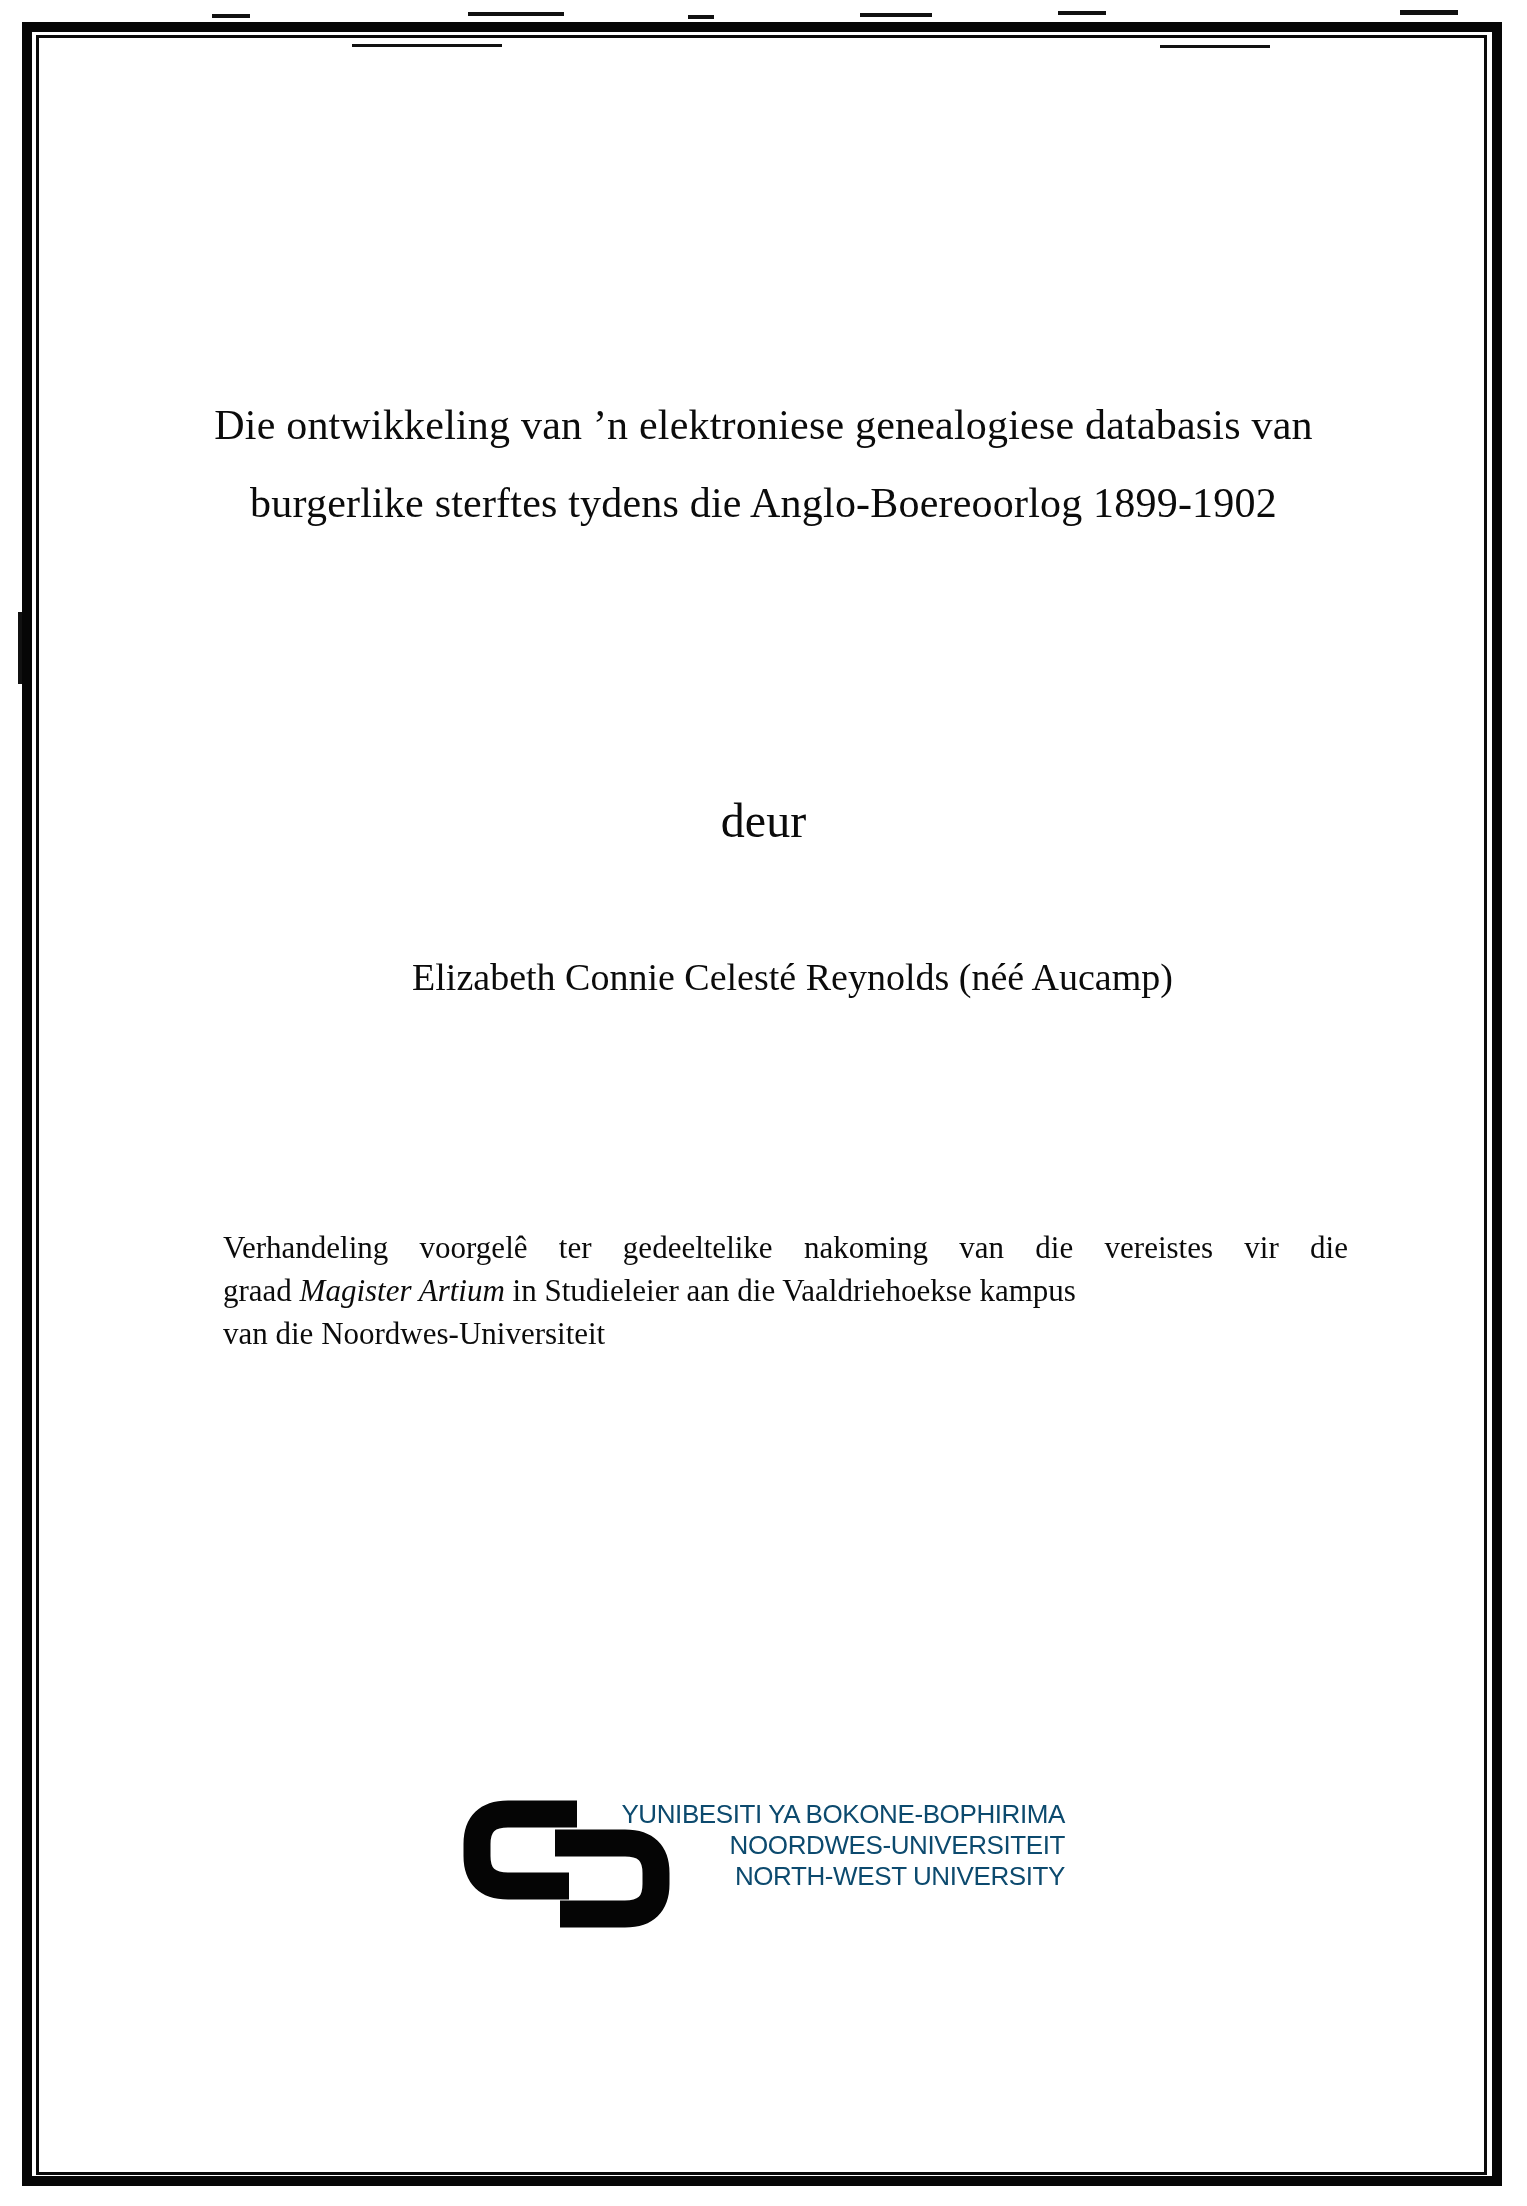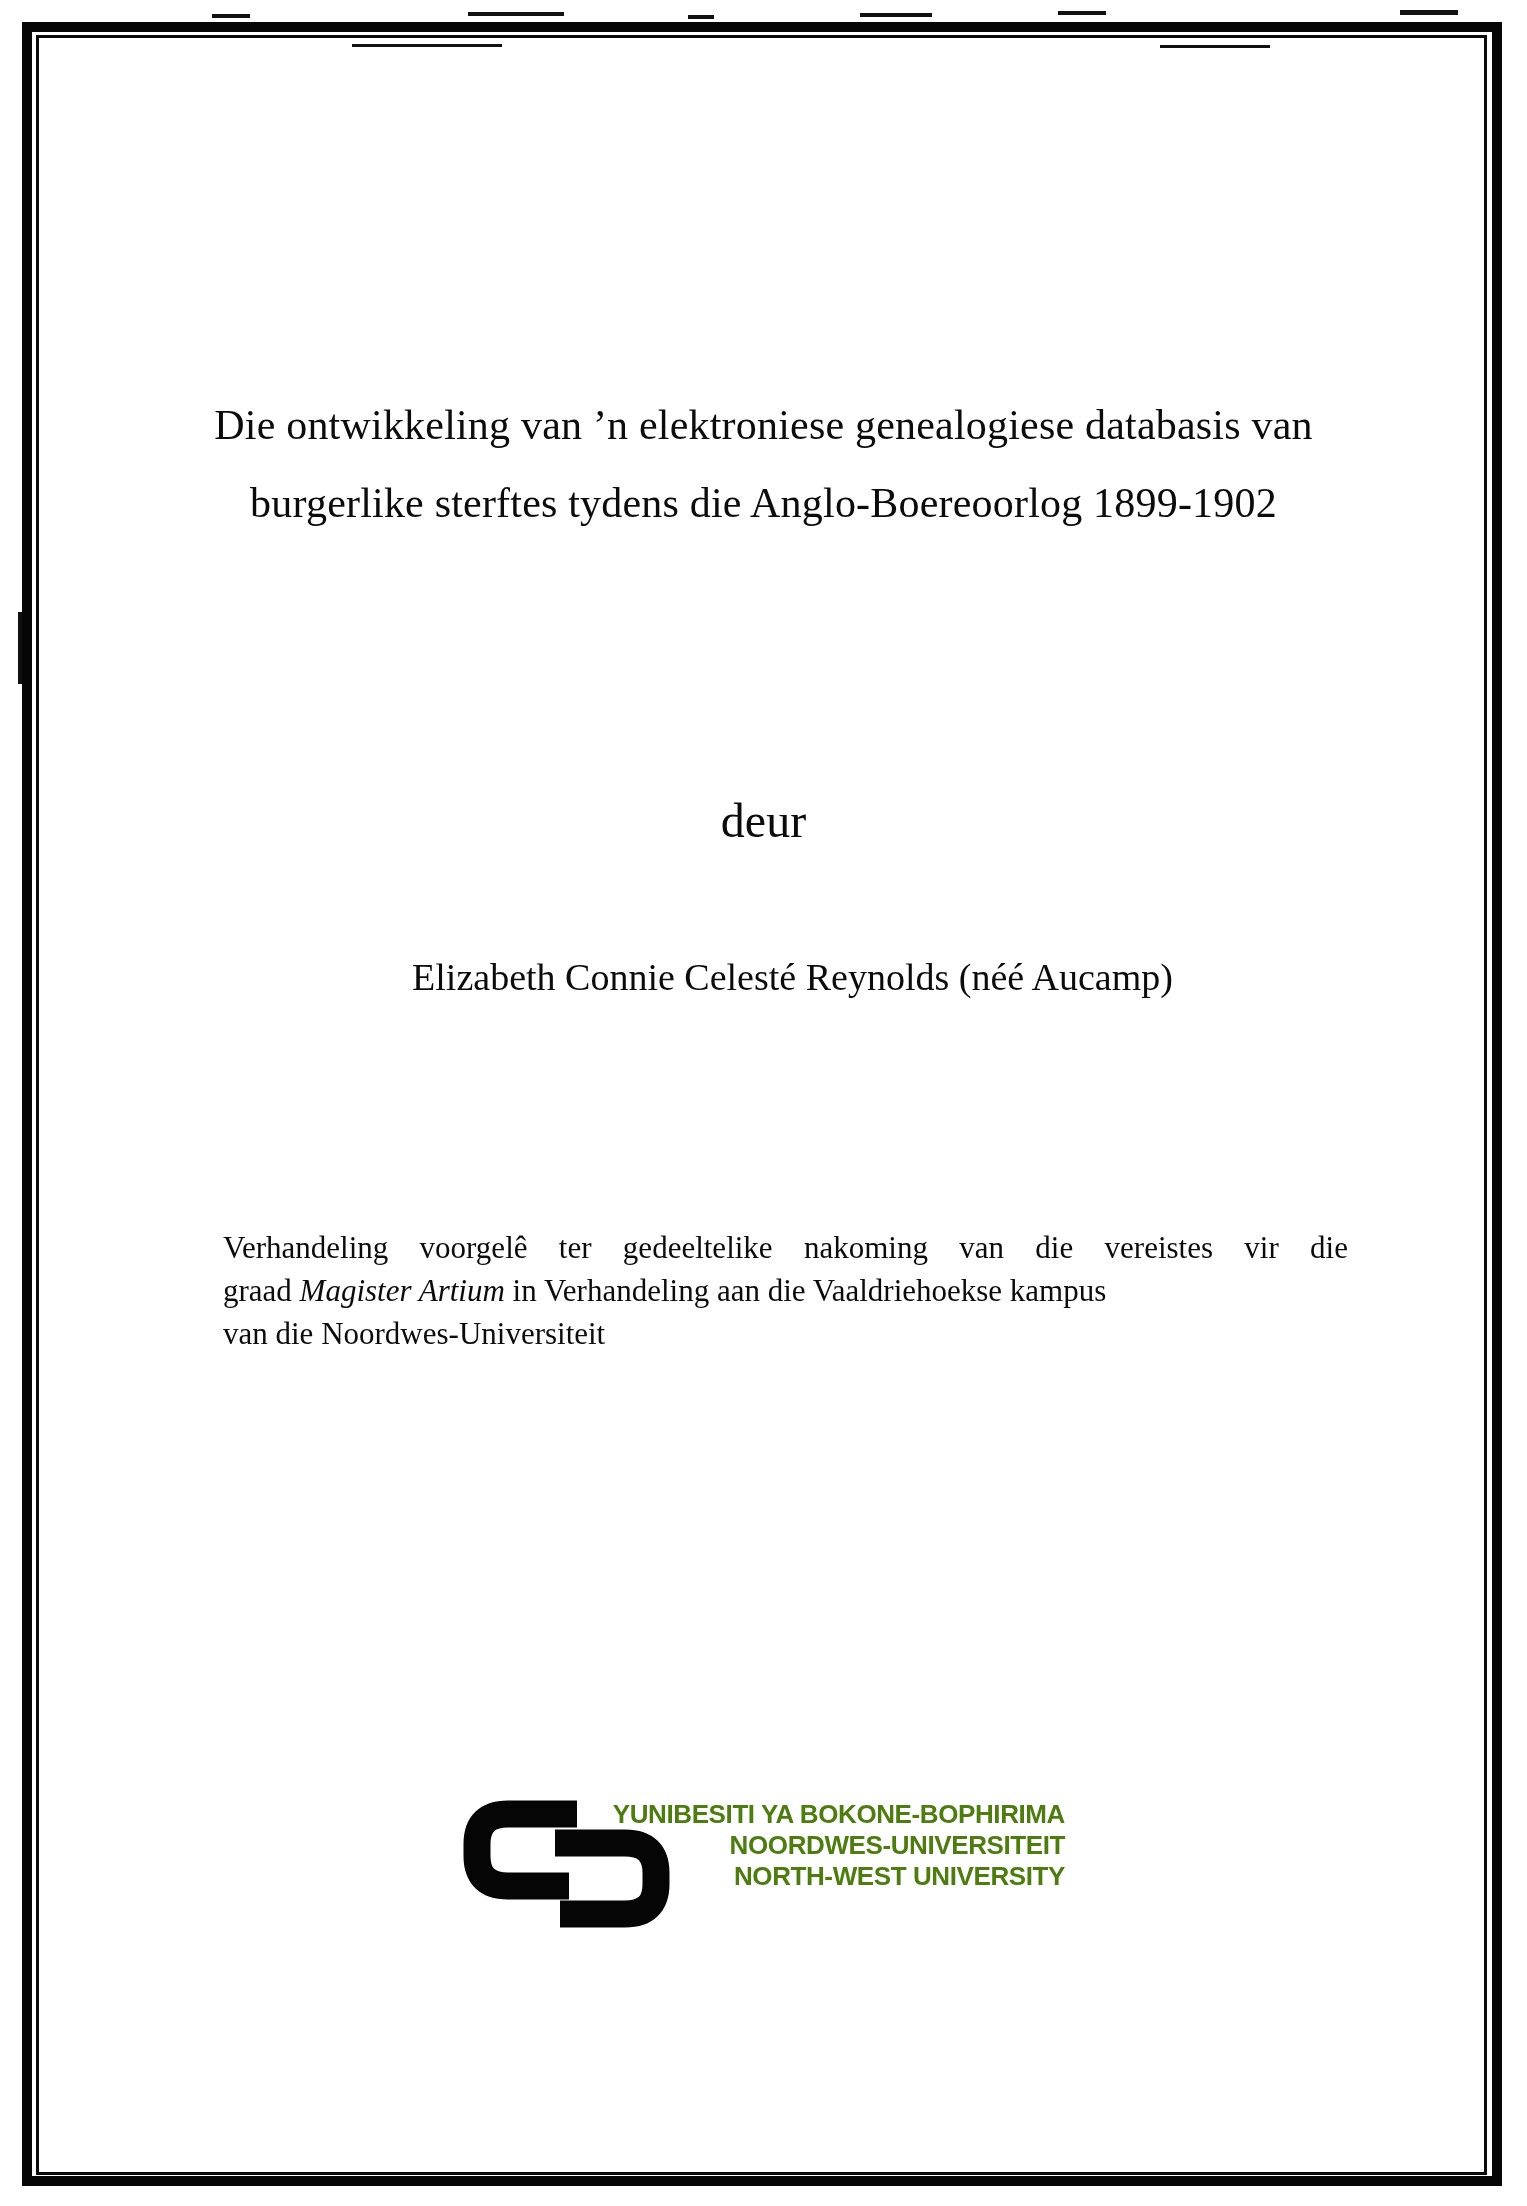--- a/index.html
+++ b/index.html
@@ -98,25 +98,25 @@
     position: absolute;
     left: 0; top: 3px;
     width: 207px; height: 128px;
   }
   .logo-text {
     position: absolute;
     left: 124px; top: 2px;
     width: 478px;
     text-align: right;
     font-family: "Liberation Sans", "DejaVu Sans", sans-serif;
-    font-weight: 700;
+    font-weight: 400;
     font-size: 26px;
     line-height: 31px;
     letter-spacing: -0.4px;
-    color: #4d7c0f;
+    color: #0c4a6e;
   }
 </style>
 </head>
 <body>
 
 <div class="scan-page">
 
   <div class="frame-outer"></div>
   <div class="frame-inner"></div>
 
@@ -133,21 +133,21 @@
   <header class="title-block">
     <div class="title-line">Die ontwikkeling van ’n elektroniese genealogiese databasis van</div>
     <div class="title-line">burgerlike sterftes tydens die Anglo-Boereoorlog 1899-1902</div>
   </header>
 
   <div class="byline">deur</div>
   <div class="author">Elizabeth Connie Celesté Reynolds (néé Aucamp)</div>
 
   <section class="submission">
     <div class="sub-line justified">Verhandeling voorgelê ter gedeeltelike nakoming van die vereistes vir die</div>
-    <div class="sub-line"><span>graad </span><i>Magister Artium</i><span> in Verhandeling aan die Vaaldriehoekse kampus</span></div>
+    <div class="sub-line"><span>graad </span><i>Magister Artium</i><span> in Studieleier aan die Vaaldriehoekse kampus</span></div>
     <div class="sub-line">van die Noordwes-Universiteit</div>
   </section>
 
 
   <div class="logo">
     <svg class="logo-mark" viewBox="0 0 207 128" xmlns="http://www.w3.org/2000/svg" aria-hidden="true">
       <path d="M 114 14 H 45 Q 14 14 14 44 V 56 Q 14 86 45 86 H 106" fill="none" stroke="#050505" stroke-width="27"></path>
       <path d="M 92 43 H 162 Q 193 43 193 73 V 84 Q 193 114 162 114 H 97" fill="none" stroke="#050505" stroke-width="27"></path>
     </svg>
     <div class="logo-text">

